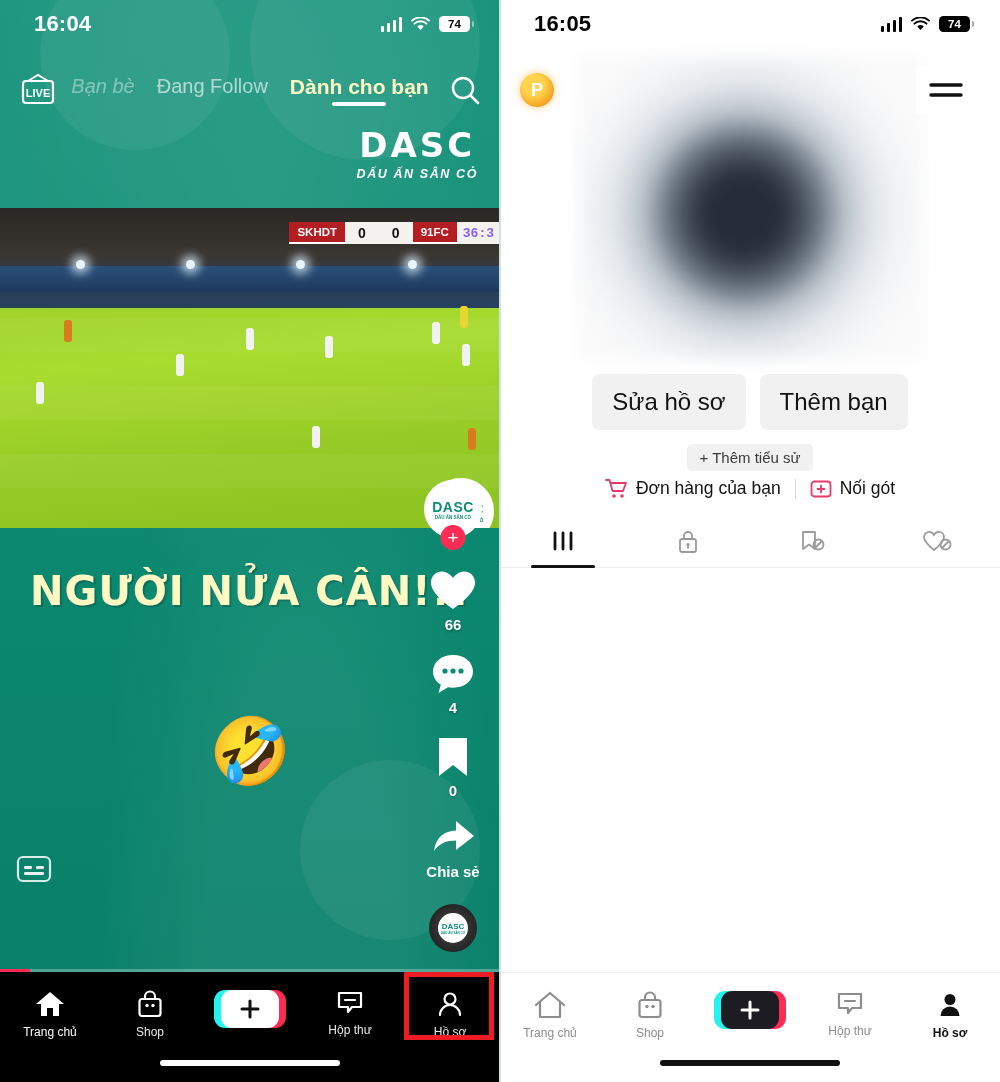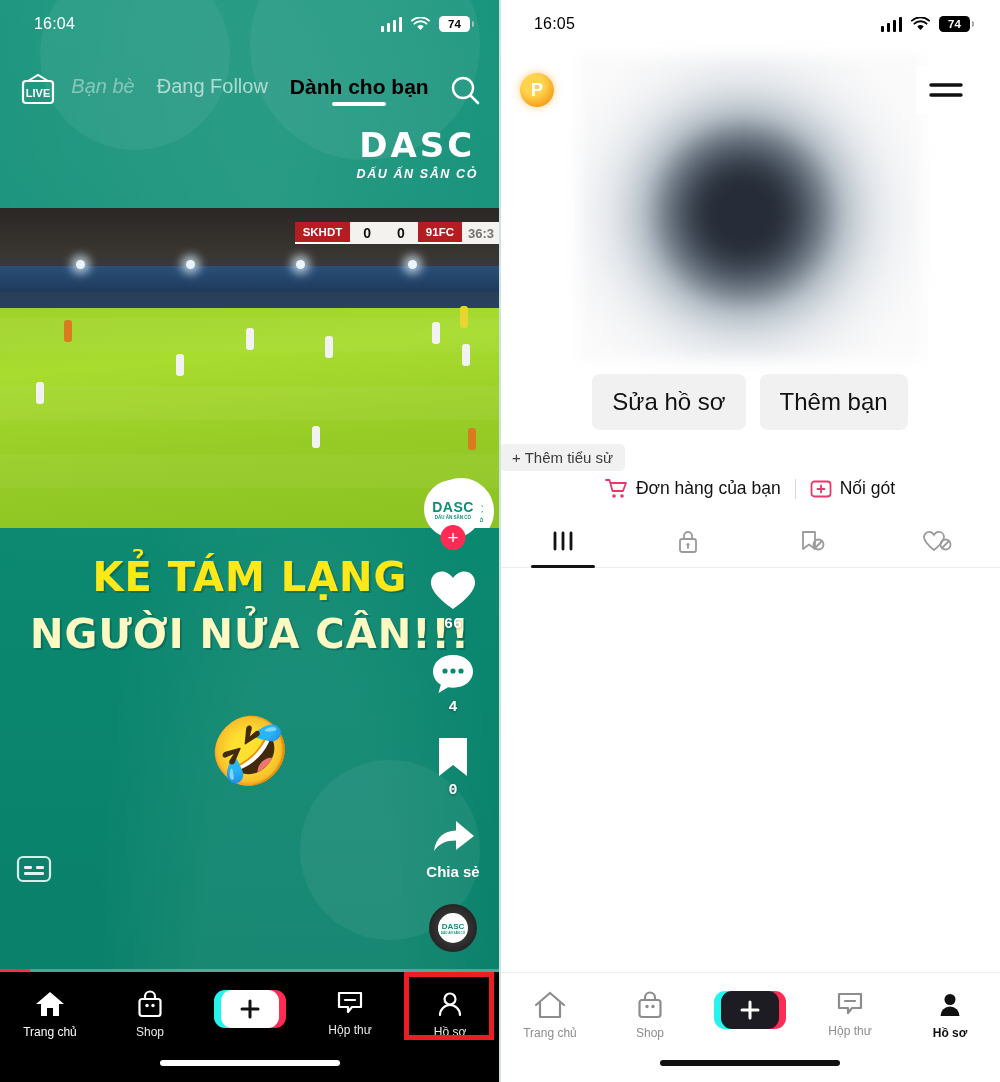--- a/index.html
+++ b/index.html
@@ -19,41 +19,41 @@
       radial-gradient(circle at 78% 8%, rgba(255,255,255,.05) 0 16%, transparent 40%),
       radial-gradient(ellipse at 60% 88%, rgba(255,255,255,.06) 0 22%, transparent 48%),
       linear-gradient(180deg,#0d8f76 0%,#0b8a71 40%,#0a7f69 100%);
   }
   
   .ball-deco { position:absolute; border-radius:50%; background:rgba(255,255,255,.06); }
 
   .status-bar { position:absolute; top:0; left:0; right:0; height:48px;
     display:flex; align-items:center; justify-content:space-between;
     padding:0 26px 0 34px; z-index:40; }
-  .clock { font-size:16px; font-weight:400; letter-spacing:.2px; }
+  .clock { font-size:22px; font-weight:700; letter-spacing:.2px; }
   .status-right { display:flex; align-items:center; gap:9px; }
   .sig { display:flex; align-items:flex-end; gap:2.5px; height:15px; }
   .sig i { display:block; width:3.5px; border-radius:1px; }
   .sig i:nth-child(1){height:6px;} .sig i:nth-child(2){height:9px;}
   .sig i:nth-child(3){height:12px;} .sig i:nth-child(4){height:15px;}
   .batt { display:flex; align-items:center; }
   .batt .body { width:31px; height:16px; border-radius:4.5px;
     display:flex; align-items:center; justify-content:center;
     font-size:11.5px; font-weight:700; }
   .batt .cap { width:2.5px; height:6px; border-radius:0 2px 2px 0; margin-left:1.5px; }
   .wifi { width:19px; height:15px; position:relative; }
 
   .feed-tabs { position:absolute; top:62px; left:0; right:0; height:56px;
     display:flex; align-items:center; z-index:40; color:#fff; padding:0 18px; }
   .live-btn { width:40px; height:34px; flex:0 0 auto; position:relative; }
   .tab-list { display:flex; align-items:center; gap:22px; flex:1; justify-content:center;
     margin-left:-6px; }
   .ftab { font-size:20px; color:rgba(255,255,255,.62); position:relative;
     padding-bottom:7px; white-space:nowrap; }
-  .ftab.active { color:#000000; font-weight:700; font-size:21px; }
+  .ftab.active { color:#fef9c3; font-weight:700; font-size:21px; }
   .ftab.active::after { content:""; position:absolute; left:50%; transform:translateX(-50%);
     bottom:0; width:54px; height:3.5px; background:#fff; border-radius:2px; }
   .ftab.dim { color:rgba(255,255,255,.42);font-style:italic; }
   .search-ico { width:34px; height:34px; flex:0 0 auto; }
 
   .brand-logo { position:absolute; top:128px; right:22px; z-index:30;
     display:flex; flex-direction:column; align-items:center; color:#fff; }
   .brand-main { font-size:34px; font-weight:800; letter-spacing:3px;
     font-family:"DejaVu Sans", sans-serif; line-height:1; }
   .brand-sub { font-size:12.5px; font-style:italic; font-weight:700; letter-spacing:1.6px;
@@ -75,22 +75,22 @@
   .player.orange { background:#d97b1e; }
   .player.yellow { background:#e8d531; }
 
   .scoreboard { position:absolute; top:14px; right:0; display:flex; align-items:stretch;
     height:22px; font-size:11.5px; font-weight:700; z-index:25;
     font-family:"Liberation Sans", sans-serif; }
   .sb-team { background:#b41d21; color:#fff; padding:0 8px; display:flex; align-items:center;
     border-bottom:2px solid #fff; }
   .sb-score { background:#f3f2ee; color:#111; padding:0 13px; display:flex; align-items:center;
     font-size:14px; }
-  .sb-time { background:#f3f2ee; color:#737373; padding:0 6px; display:flex; align-items:center;
-    font-size:13px; }
+  .sb-time { background:#f3f2ee; color:#8b5cf6; padding:0 6px; display:flex; align-items:center;
+    font-size:13px;font-family:Liberation Mono, monospace; }
 
   .dasc-badge { position:absolute; right:6px; bottom:-16px; width:66px; height:66px;
     border-radius:50%; background:#fff; display:flex; flex-direction:column;
     align-items:center; justify-content:center; border:3px solid #fff; z-index:26; }
   .dasc-badge .b1 { font-size:15px; font-weight:800; color:#0d8f76; letter-spacing:1px; }
   .dasc-badge .b2 { font-size:5px; font-weight:700; color:#0d8f76; letter-spacing:.4px; }
 
   .overlay-txt { position:absolute; left:0; right:0; top:556px; z-index:22;
     text-align:center; font-family:"DejaVu Sans", sans-serif; pointer-events:none; }
   .ot1 { font-size:40px; font-weight:800; color:#ffe817; letter-spacing:1px;
@@ -107,21 +107,21 @@
     border:2px solid #fff; display:flex; flex-direction:column; align-items:center;
     justify-content:center; overflow:hidden; }
   .avatar-img .a1 { font-size:14px; font-weight:800; color:#0d8f76; letter-spacing:.5px; }
   .avatar-img .a2 { font-size:4.5px; font-weight:700; color:#0d8f76; }
   .plus-badge { position:absolute; left:50%; transform:translateX(-50%); bottom:-12px;
     width:25px; height:25px; border-radius:50%; background:#fe2c55; color:#fff;
     display:flex; align-items:center; justify-content:center; font-size:19px;
     font-weight:400; line-height:1; }
   .rail-item { display:flex; flex-direction:column; align-items:center; margin-bottom:20px; }
   .rail-count { font-size:15px; font-weight:600; margin-top:4px;
-    text-shadow:0 1px 3px rgba(0,0,0,.35);font-family:Liberation Mono, monospace; }
+    text-shadow:0 1px 3px rgba(0,0,0,.35); }
   .rail-label { font-size:15px; font-weight:600; margin-top:4px; }
   .disc { width:48px; height:48px; border-radius:50%; margin-top:4px;
     background:radial-gradient(circle,#1f1f1f 0 32%, #3a3a3a 33%, #141414 100%);
     display:flex; align-items:center; justify-content:center; }
   .disc-inner { width:30px; height:30px; border-radius:50%; background:#fff;
     display:flex; flex-direction:column; align-items:center; justify-content:center; }
   .disc-inner .d1 { font-size:8px; font-weight:800; color:#0d8f76; }
   .disc-inner .d2 { font-size:3px; font-weight:700; color:#0d8f76; }
 
   .cc-icon { position:absolute; left:16px; top:854px; z-index:32; }
@@ -182,21 +182,21 @@
     background:radial-gradient(circle at 40% 35%, #ffd34d 0 35%, #f5a623 70%, #e08c10 100%);
     display:flex; align-items:center; justify-content:center;
     color:#fff; font-size:18px; font-weight:800; box-shadow:0 0 8px rgba(245,166,35,.55);
     filter:blur(.4px); }
 
   .prof-actions { position:absolute; top:374px; left:0; right:0;
     display:flex; justify-content:center; gap:14px; }
   .pbtn { background:#f1f1f2; border-radius:8px; height:56px; min-width:146px;
     display:flex; align-items:center; justify-content:center;
     font-size:24px; color:#121212; padding:0 20px; }
-  .bio-add { position:absolute; top:444px; left:0; right:0; display:flex; }
+  .bio-add { position:absolute; top:444px; left:0; right:0; display:flex; justify-content:center; }
   .bio-chip { background:#f1f1f2; border-radius:5px; padding:5px 12px; font-size:15px;
     color:#3b3b3b; }
   .link-row { position:absolute; top:478px; left:0; right:0; display:flex;
     align-items:center; justify-content:center; gap:14px; font-size:17.5px; color:#111; }
   .link-row .lk { display:flex; align-items:center; gap:8px; }
   .link-sep { width:1px; height:20px; background:#d8d8d8; }
 
   .prof-tabs { position:absolute; top:516px; left:0; right:0; height:52px;
     display:flex; border-bottom:1px solid #ededed; }
   .ptab { flex:1; display:flex; align-items:center; justify-content:center; position:relative; }
@@ -302,21 +302,20 @@
         <div class="sb-time">36:3</div>
       </div>
 
       <div class="dasc-badge">
         <div class="b1">DASC</div>
         <div class="b2">DẤU ẤN SÂN CỎ</div>
       </div>
     </div>
 
     <div class="overlay-txt">
-      <div class="ot1">KẺ TÁM LẠNG</div>
       <div class="ot2">NGƯỜI NỬA CÂN!!!</div>
     </div>
     <div class="emoji-big">🤣</div>
 
     <div class="action-rail">
       <div class="avatar-wrap">
         <div class="avatar-img">
           <div class="a1">DASC</div>
           <div class="a2">DẤU ẤN SÂN CỎ</div>
         </div>

